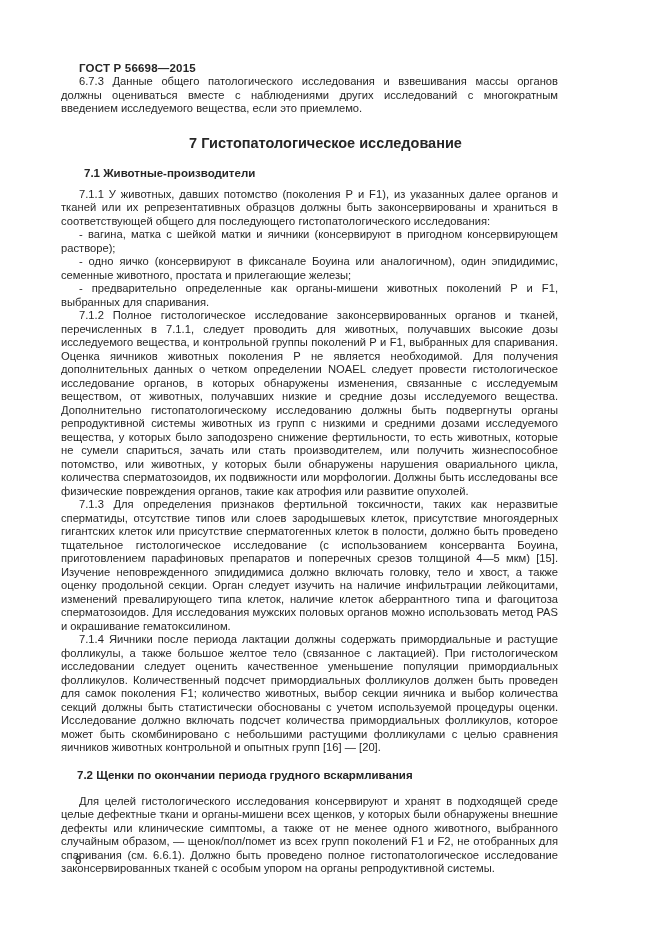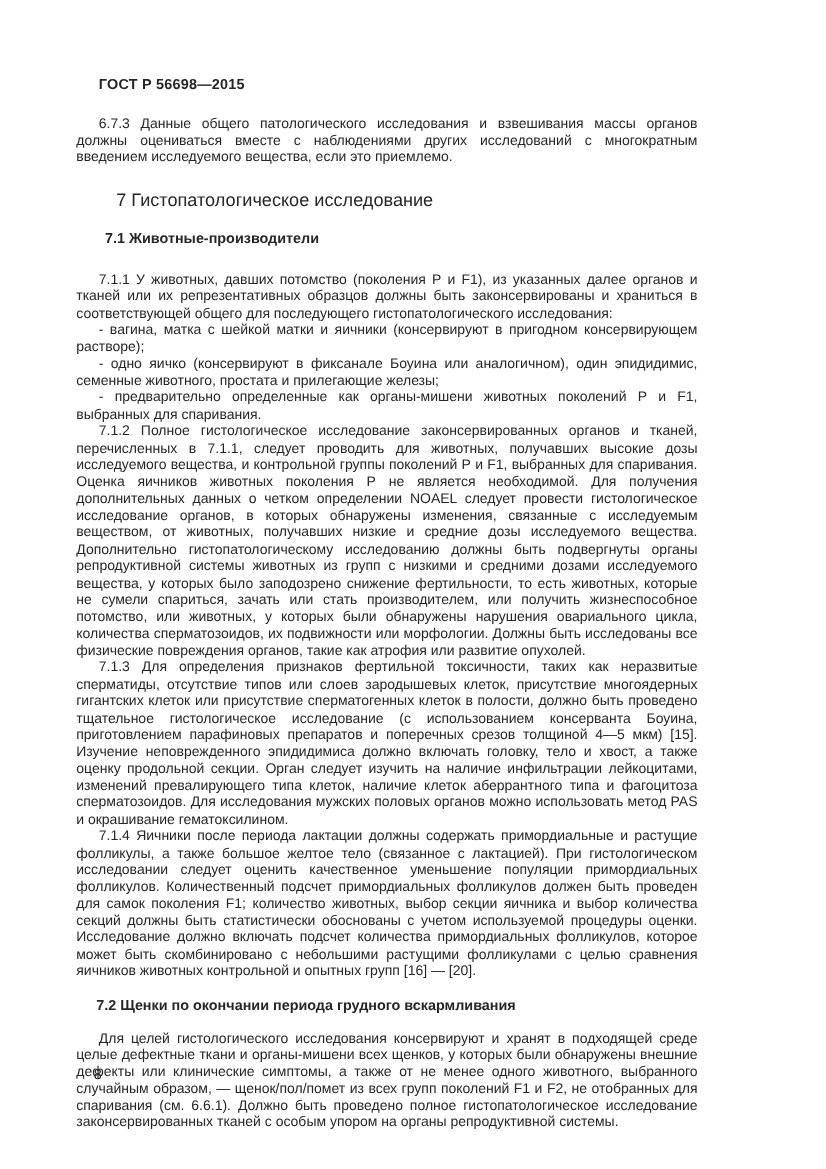--- a/index.html
+++ b/index.html
@@ -33,33 +33,34 @@
   p.body {
     margin: 0;
     font-size: 11.2px;
     line-height: 13.5px;
     text-align: justify;
     text-indent: 18px;
     hyphens: auto;
     -webkit-hyphens: auto;
   }
   p.body.first {
-    margin-top: 18px;
+    margin-top: 0;
   }
   .section-heading {
     font-size: 14.5px;
     line-height: 17px;
-    font-weight: 400;
+    font-weight: 700;
     margin: 19px 0 0 32px;
+    text-align: center;
   }
   .sub-heading {
     font-size: 11.5px;
     line-height: 13px;
     font-weight: 700;
-    margin: 15px 0 20px 23px;
+    margin: 15px 0 8px 23px;
   }
   .sub-heading.h72 {
     margin: 14px 0 13px 16px;
   }
   .page-number {
     position: absolute;
     left: 75px;
     top: 854px;
     font-size: 11.5px;
   }

